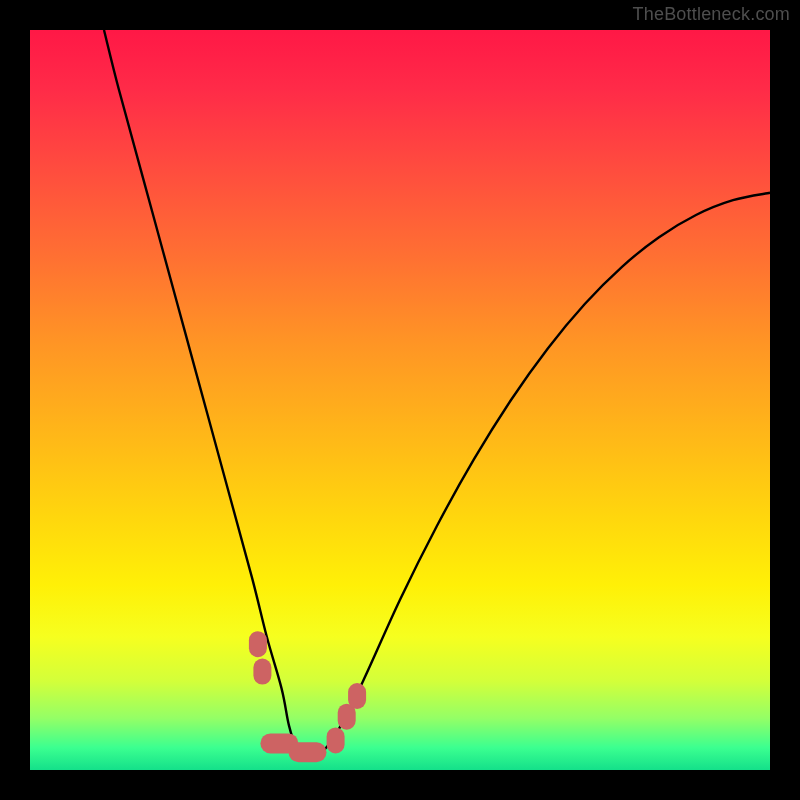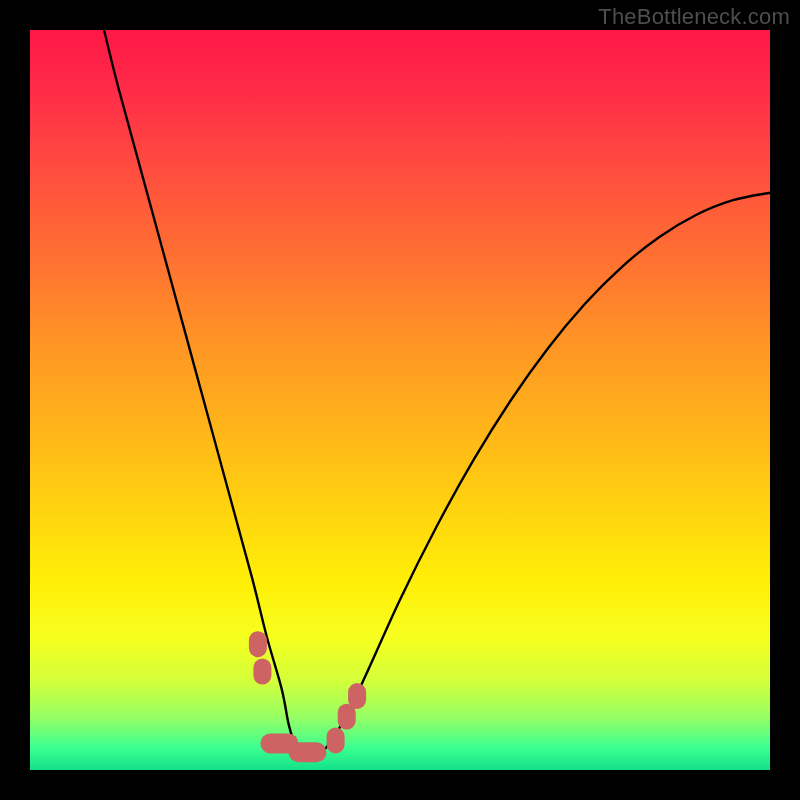--- a/index.html
+++ b/index.html
@@ -41,21 +41,21 @@
       #94ff66 93%,
       #3bff90 97%,
       #14e08a 100%
     );
   }
   .watermark {
     position: absolute;
     top: 4px;
     right: 10px;
     color: #4e4e4e;
-    font-size: 22px;
+    font-size: 18px;
     font-weight: 500;
     letter-spacing: 0.2px;
     user-select: none;
   }
   svg.curve {
     position: absolute;
     left: 0;
     top: 0;
     width: 740px;
     height: 740px;

